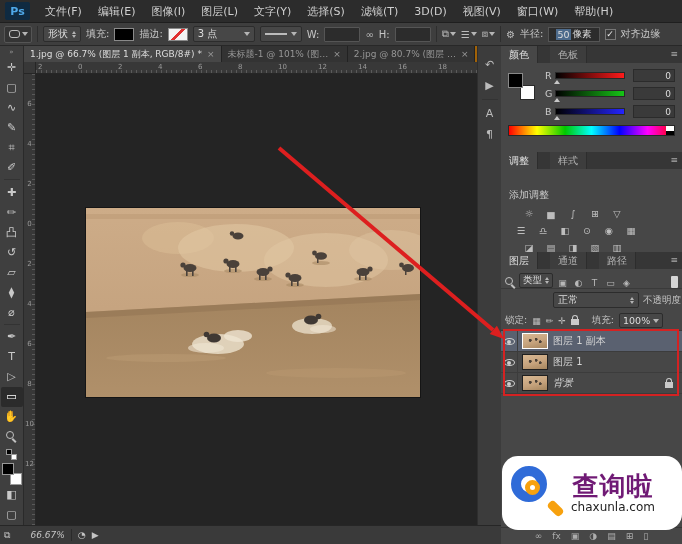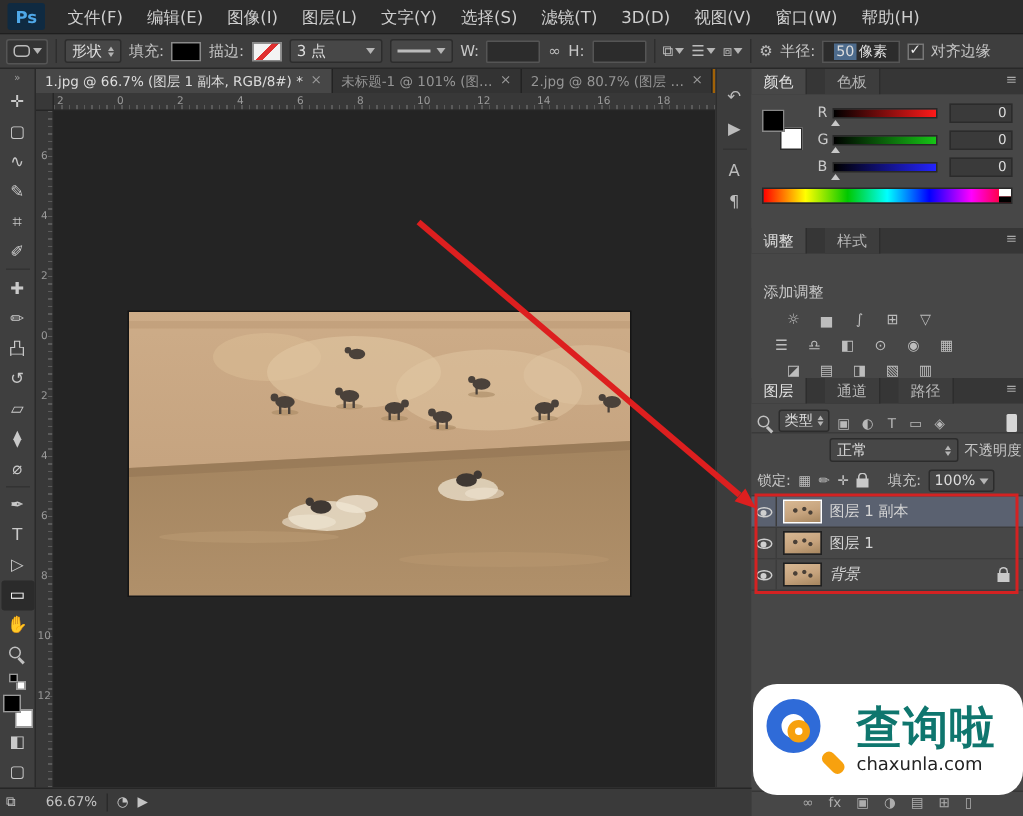--- a/index.html
+++ b/index.html
@@ -124,41 +124,41 @@
       linear-gradient(165deg,#d8b893 0%,#c6a37d 55%,#a5855e 100%); }
   .layer-row.selected .thumb { border-color:#fff; }
   .layer-name { font-size:10px; color:#d5d5d5; white-space:nowrap; }
   .layer-name.italic { font-style:italic; }
   .row-lock { margin-left:auto; margin-right:9px; }
   .layers-bottom { margin-top:auto; height:17px; background:#474747; border-top:1px solid #363636; display:flex; align-items:center; justify-content:center; gap:10px; font-size:9px; color:#adadad; flex:0 0 auto; }
 
   
   .statusbar { position:absolute; left:0; top:525px; width:501px; height:19px; background:#3a3a3a; border-top:1px solid #262626; display:flex; align-items:center; gap:6px; padding:0 4px; font-size:9px; color:#c4c4c4; z-index:6; }
   .sb-sep { width:1px; height:12px; background:#2a2a2a; }
-  .sb-zoom { margin-left:14px; }
+  .sb-zoom { margin-left:14px;font-style:italic; }
 
   
   .eye { display:inline-block; position:relative; width:11px; height:7px; border:1px solid #cfcfcf; border-radius:50%; }
   .eye::after { content:""; position:absolute; left:2.5px; top:1px; width:4px; height:4px; background:#cfcfcf; border-radius:50%; }
   .mag { position:relative; display:inline-block; width:11px; height:11px; }
   .mag::before { content:""; position:absolute; left:0; top:0; width:6px; height:6px; border:1.5px solid #c0c0c0; border-radius:50%; }
   .mag::after { content:""; position:absolute; left:7px; top:7px; width:4.5px; height:1.5px; background:#c0c0c0; transform:rotate(45deg); transform-origin:0 0; }
   .lockg { position:relative; display:inline-block; width:8px; height:6px; background:#c9c9c9; margin-top:3px; }
   .lockg::before { content:""; position:absolute; left:1px; top:-4px; width:4px; height:4px; border:1.3px solid #c9c9c9; border-bottom:none; border-radius:3px 3px 0 0; }
 
   
   .redrect { position:absolute; left:503px; top:329px; width:176px; height:67px; border:2px solid #d42222; z-index:55; pointer-events:none; }
   .arrow-svg { position:absolute; left:0; top:0; z-index:60; pointer-events:none; }
   .watermark { position:absolute; left:502px; top:456px; width:180px; height:74px; background:#fff; border-radius:16px; z-index:70; display:flex; align-items:center; padding-left:8px; gap:5px; }
   .wm-logo { position:relative; width:56px; height:58px; flex:0 0 auto; }
   .wm-ring { position:absolute; left:1px; top:2px; width:36px; height:36px; border:10px solid #2f6bd8; border-radius:50%; }
   .wm-lens { position:absolute; left:15px; top:16px; width:15px; height:15px; border:5px solid #f7a10e; border-radius:50%; background:#fff; z-index:2; }
   .wm-handle { position:absolute; left:37px; top:40px; width:17px; height:9px; background:#f7a10e; border-radius:4px; transform:rotate(45deg); }
   .wm-text { line-height:1; }
-  .wm-text .t1 { font-size:30px; font-weight:bold; color:#0f766e; letter-spacing:1px;text-align:center; }
+  .wm-text .t1 { font-size:26px; font-weight:bold; color:#701a75; letter-spacing:1px;text-align:center; }
   .wm-text .t2 { font-size:12px; color:#222; margin-top:2px; }
 </style>
 </head>
 <body>
 
 <div class="app">
 
   <div class="menubar">
     <div class="ps-logo">Ps</div>
     <div class="menu-item">文件(F)</div>

